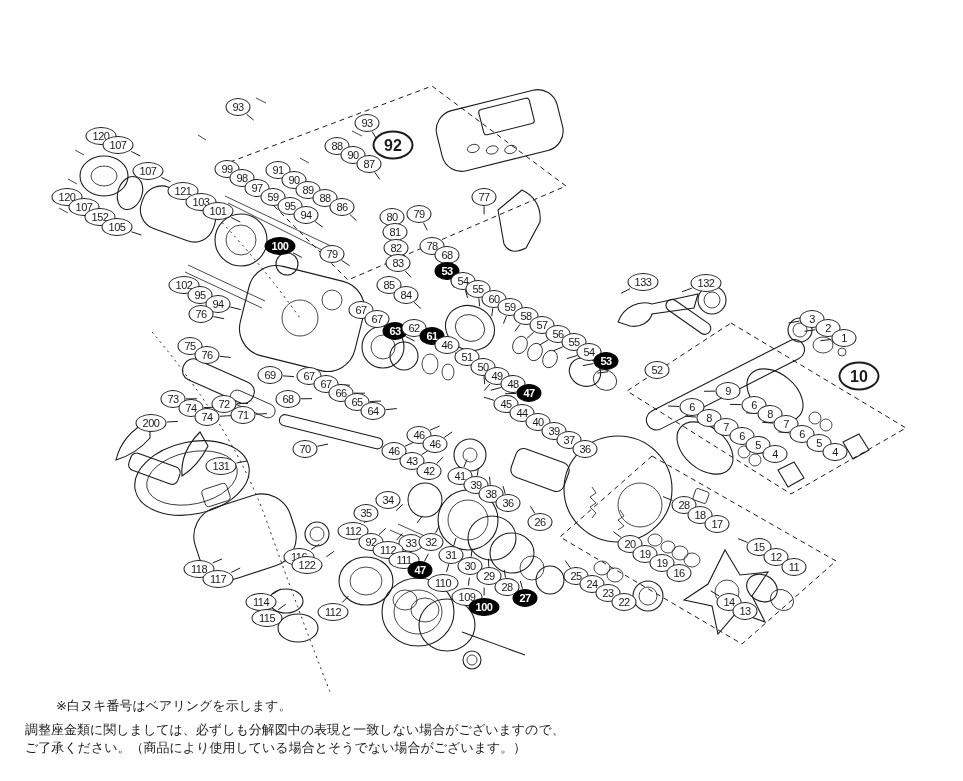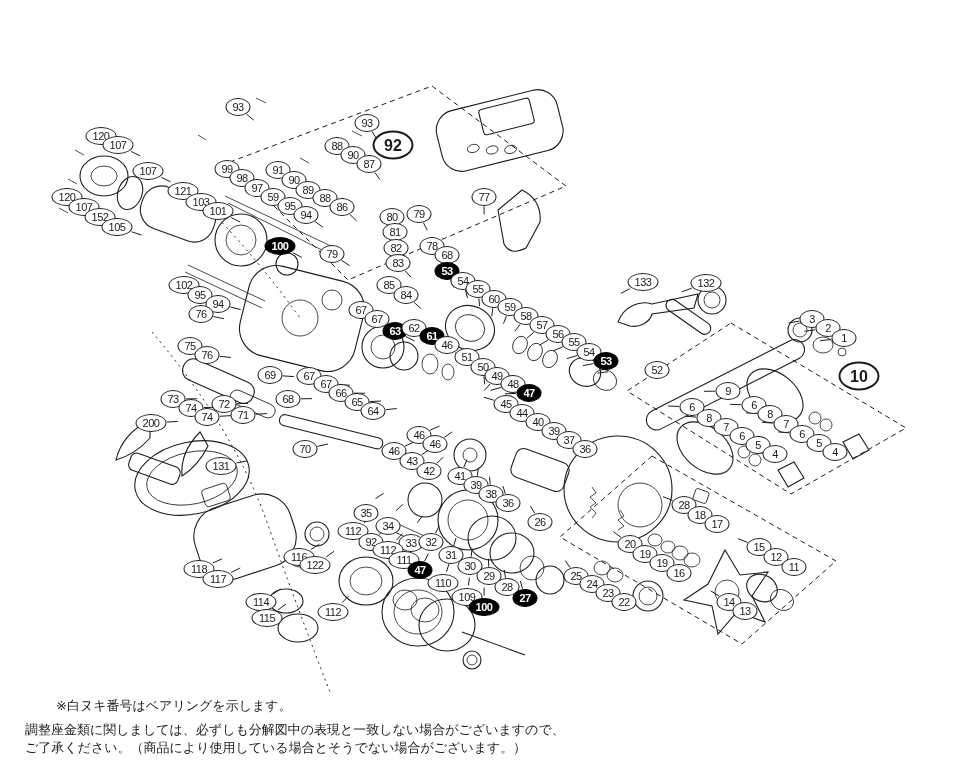--- a/index.html
+++ b/index.html
@@ -490,21 +490,21 @@
       <div class="callout" style="left: 802px; top: 434px;">6</div>
       <div class="callout" style="left: 819px; top: 443px;">5</div>
       <div class="callout" style="left: 835px; top: 452px;">4</div>
       <div class="callout" style="left: 692px; top: 407px;">6</div>
       <div class="callout" style="left: 709px; top: 418px;">8</div>
       <div class="callout" style="left: 726px; top: 427px;">7</div>
       <div class="callout" style="left: 742px; top: 436px;">6</div>
       <div class="callout" style="left: 758px; top: 445px;">5</div>
       <div class="callout" style="left: 775px; top: 454px;">4</div>
       <div class="callout" style="left: 540px; top: 522px;">26</div>
-      <div class="callout" style="left: 388px; top: 526px;">34</div>
+      <div class="callout" style="left: 388px; top: 500px;">34</div>
       <div class="callout" style="left: 411px; top: 543px;">33</div>
       <div class="callout" style="left: 431px; top: 542px;">32</div>
       <div class="callout" style="left: 451px; top: 555px;">31</div>
       <div class="callout" style="left: 470px; top: 566px;">30</div>
       <div class="callout" style="left: 489px; top: 576px;">29</div>
       <div class="callout" style="left: 507px; top: 587px;">28</div>
       <div class="callout bearing" style="left: 525px; top: 598px;">27</div>
       <div class="callout" style="left: 576px; top: 576px;">25</div>
       <div class="callout" style="left: 592px; top: 584px;">24</div>
       <div class="callout" style="left: 608px; top: 593px;">23</div>
@@ -526,21 +526,21 @@
       <div class="callout w3" style="left: 388px; top: 550px;">112</div>
       <div class="callout w3" style="left: 404px; top: 560px;">111</div>
       <div class="callout bearing" style="left: 420px; top: 570px;">47</div>
       <div class="callout w3" style="left: 443px; top: 583px;">110</div>
       <div class="callout w3" style="left: 467px; top: 597px;">109</div>
       <div class="callout bearing w3" style="left: 484px; top: 607px;">100</div>
       <div class="callout w3" style="left: 333px; top: 612px;">112</div>
       <div class="callout w3" style="left: 199px; top: 569px;">118</div>
       <div class="callout w3" style="left: 218px; top: 579px;">117</div>
       <div class="callout w3" style="left: 299px; top: 557px;">116</div>
-      <div class="callout w3" style="left: 315px; top: 565px;">122</div>
+      <div class="callout w3" style="left: 307px; top: 565px;">122</div>
       <div class="callout w3" style="left: 261px; top: 602px;">114</div>
       <div class="callout w3" style="left: 267px; top: 618px;">115</div>
     </div>
 
   <div class="footer-note" id="note-bearing">※白ヌキ番号はベアリングを示します。</div>
   <div class="footer-note" id="note-adjust">
     <div>調整座金類に関しましては、必ずしも分解図中の表現と一致しない場合がございますので、</div>
     <div>ご了承ください。（商品により使用している場合とそうでない場合がございます。）</div>
   </div>
 </div>

